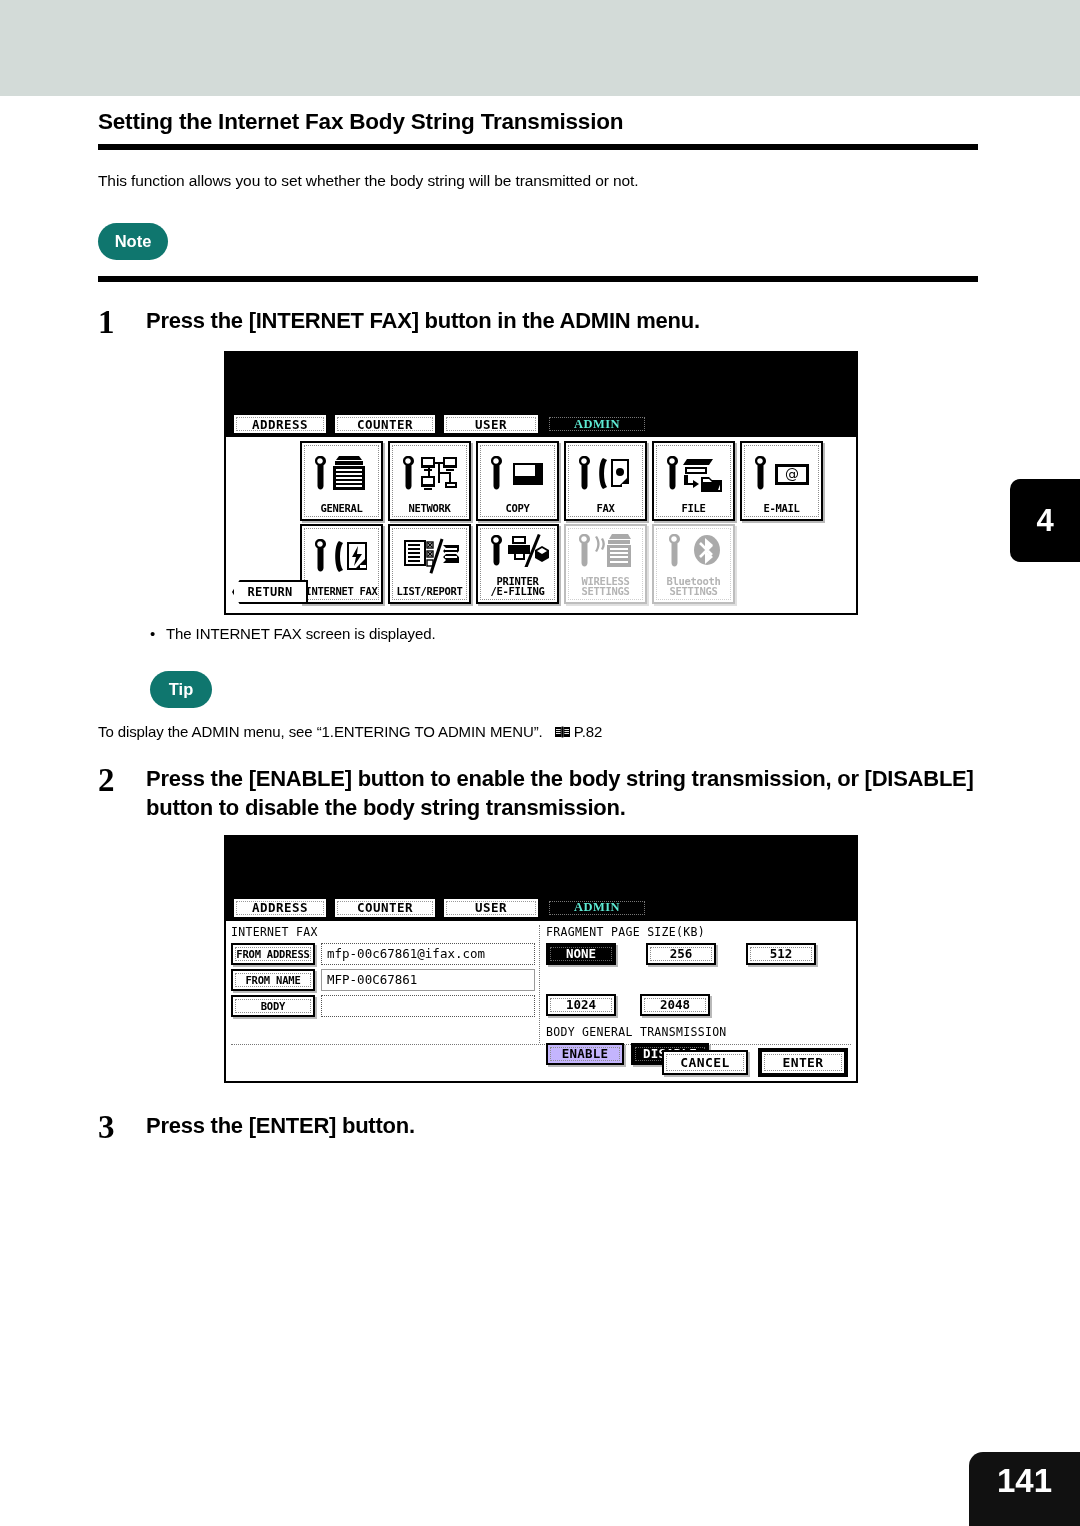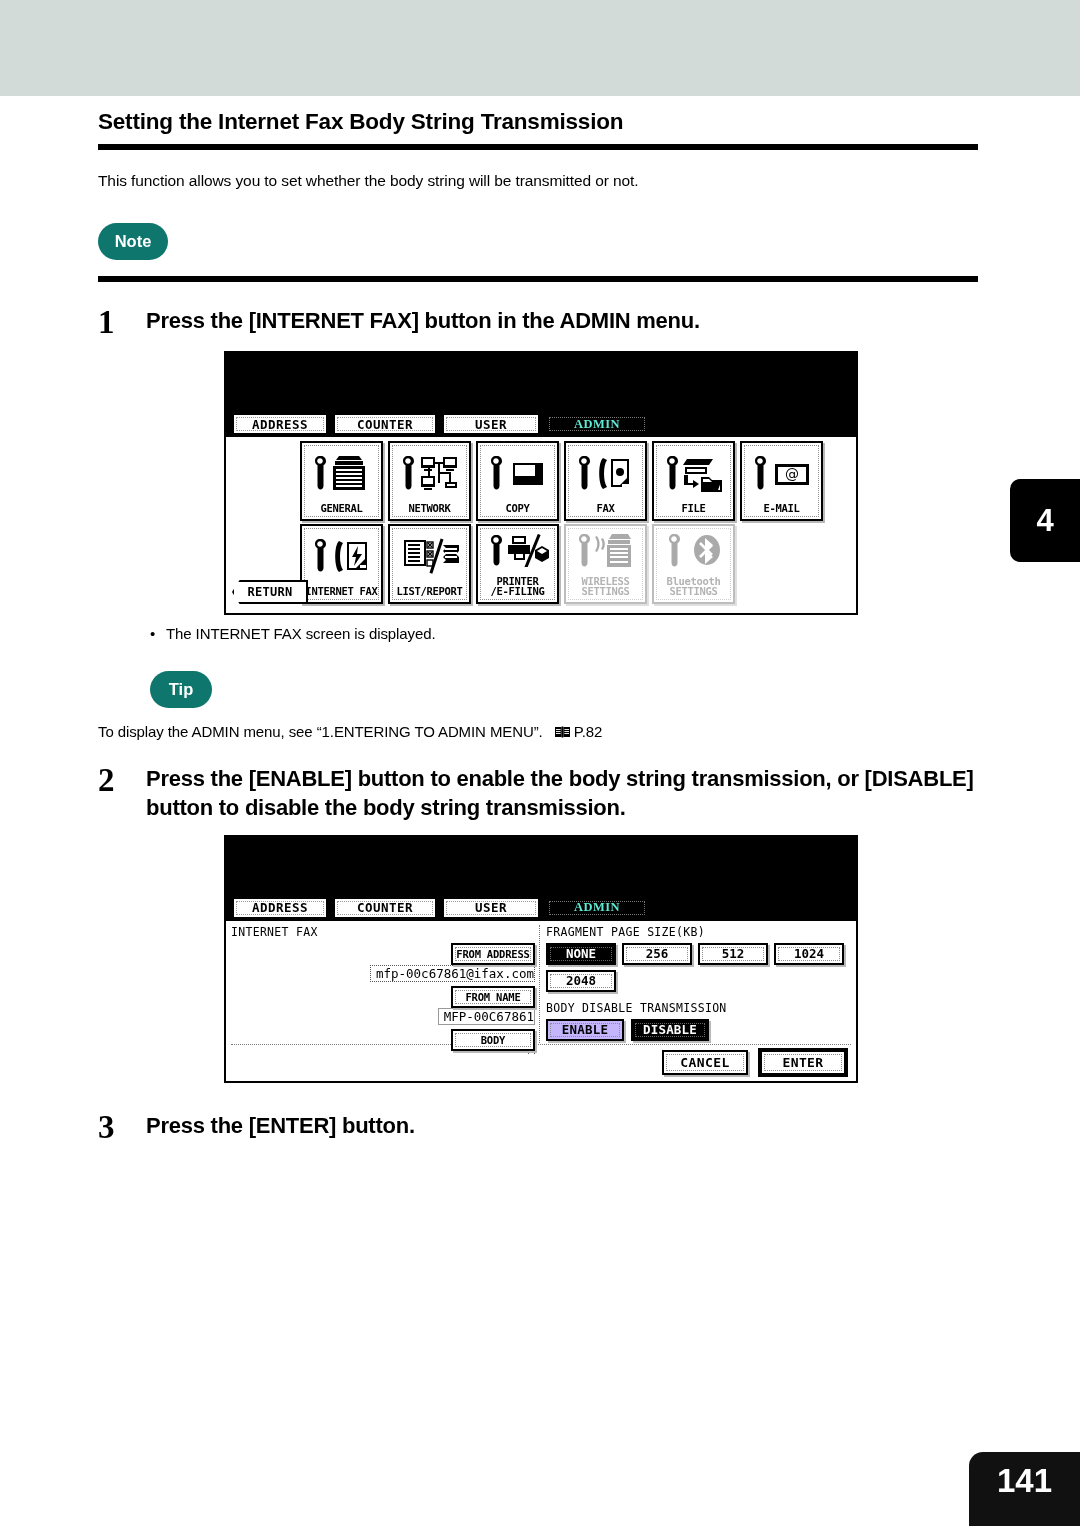--- a/index.html
+++ b/index.html
@@ -163,40 +163,40 @@
   .lcd-body2 { background:#fff; position:relative; height:160px; }
   .col-left  { position:absolute; left:5px; top:4px; width:304px; }
   .col-right { position:absolute; left:320px; top:4px; width:308px; }
   .vdivider  { position:absolute; left:313px; top:4px; bottom:38px;
                border-left:1px dotted #777; }
   .hdivider  { position:absolute; left:5px; right:5px; bottom:36px;
                border-top:1px dotted #777; }
 
   .sec-label { font-size:11.5px; letter-spacing:0.3px; margin-bottom:4px;
                font-weight:normal; }
-  .field-row { display:flex; align-items:flex-end; margin-bottom:4px;flex-direction:column; }
+  .field-row { display:flex; align-items:flex-start; margin-bottom:4px; }
   .fbtn {
     border:2px solid #000; background:#fff;
     height:22px; width:84px;
     display:flex; align-items:center; justify-content:center;
     font-size:10.5px; font-weight:bold; letter-spacing:-0.2px;
     box-shadow:2px 2px 0 0 #b9b9b9; position:relative;
   }
   .fbtn .bdr { position:absolute; left:2px; right:2px; top:2px; bottom:2px;
                border:1px dotted #8d8d8d; }
   .fval {
     margin-left:6px; height:22px; flex:1;
     border:1px dotted #555;
     display:flex; align-items:center; padding-left:5px;
     font-size:12.5px; letter-spacing:0px;
     background:#fff;
   }
   .fval.solid { border:1px solid #9a9a9a; }
 
-  .sizebtns { display:flex; flex-wrap:wrap; }
+  .sizebtns { display:flex; flex-wrap:wrap;gap:24px; }
   .sbtn {
     border:2px solid #000; background:#fff; height:22px; width:70px;
     margin:0 6px 5px 0;
     display:flex; align-items:center; justify-content:center;
     font-size:12.5px; font-weight:bold;
     box-shadow:2px 2px 0 0 #b9b9b9; position:relative;
   }
   .sbtn .bdr { position:absolute; left:2px; right:2px; top:2px; bottom:2px;
                border:1px dotted #8d8d8d; }
   .sbtn.sel { background:#000; color:#fff; }
@@ -622,21 +622,21 @@
           <div class="sbtn" style="margin-right:0">
               <span class="bdr"></span>
               <span>1024</span>
             </div>
           <div class="sbtn">
               <span class="bdr"></span>
               <span>2048</span>
             </div>
         </div>
 
-        <div class="sec-label" style="margin-top:4px">BODY DISABLE TRANSMISSION</div>
+        <div class="sec-label" style="margin-top:4px">BODY GENERAL TRANSMISSION</div>
         <div class="bst">
           <div class="bbtn">
               <span class="bdr"></span>
               <span>ENABLE</span>
             </div>
           <div class="bbtn sel">
               <span class="bdr"></span>
               <span>DISABLE</span>
             </div>
         </div>

